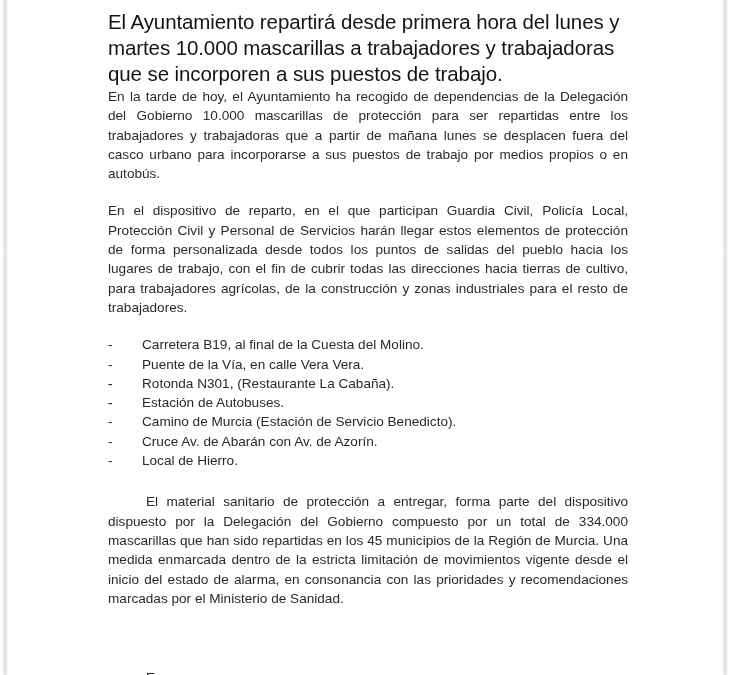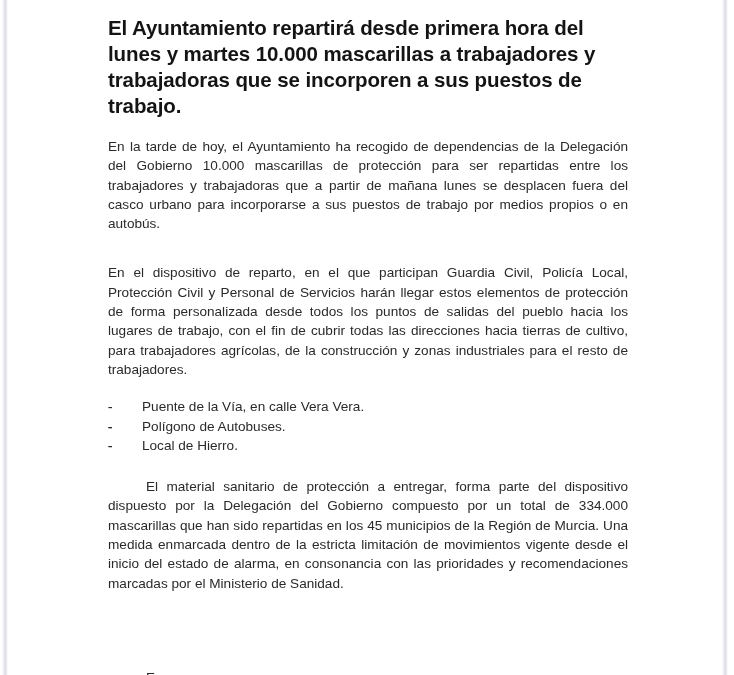--- a/index.html
+++ b/index.html
@@ -30,39 +30,39 @@
   .doc {
     position: absolute;
     left: 108px;
     top: 0;
     width: 520px;   
     color: #1c1c1c;
   }
 
   .doc-title {
     font-size: 20.5px;
-    font-weight: bold;
+    font-weight: normal;
     line-height: 26px;
     letter-spacing: -0.1px;
     margin: 0;
-    padding-top: 15px;
+    padding-top: 9px;
     text-align: left;
     color: #141414;
   }
 
   .para {
     font-size: 13.6px;
     line-height: 19.3px;
     text-align: justify;
     margin: 0;
     color: #2a2a2a;
   }
 
-  .para.first-body { margin-top: 18px; }
-  .para.spaced     { margin-top: 30px; }
+  .para.first-body { }
+  .para.spaced     { margin-top: 18px; }
   .para.indented   { margin-top: 22px; text-indent: 38px; }
 
   .points-list {
     margin: 18px 0 0 0;
     padding: 0;
     list-style: none;
   }
   .points-list li {
     font-size: 13.6px;
     line-height: 19.3px;
@@ -101,43 +101,47 @@
   <h1 class="doc-title">El Ayuntamiento repartirá desde primera hora del lunes y martes 10.000 mascarillas a trabajadores y trabajadoras que se incorporen a sus puestos de trabajo.</h1>
 
   <p class="para first-body">En la tarde de hoy, el Ayuntamiento ha recogido de dependencias de la Delegación del Gobierno 10.000 mascarillas de protección para ser repartidas entre los trabajadores y trabajadoras que a partir de mañana lunes se desplacen fuera del casco urbano para incorporarse a sus puestos de trabajo por medios propios o en autobús.</p>
 
   <p class="para spaced">En el dispositivo de reparto, en el que participan Guardia Civil, Policía Local, Protección Civil y Personal de Servicios harán llegar estos elementos de protección de forma personalizada desde todos los puntos de salidas del pueblo hacia los lugares de trabajo, con el fin de cubrir todas las direcciones hacia tierras de cultivo, para trabajadores agrícolas, de la construcción y zonas industriales para el resto de trabajadores.</p>
 
 
   <ul class="points-list">
     <li>
       <span class="dash">-</span>
+      <span>Carretera B19, al final de la Cuesta del Molino.</span>
     </li>
     <li>
       <span class="dash">-</span>
       <span>Puente de la Vía, en calle Vera Vera.</span>
     </li>
     <li>
       <span class="dash">-</span>
     </li>
     <li>
       <span class="dash">-</span>
+      <span>Rotonda N301, (Restaurante La Cabaña).</span>
     </li>
     <li>
       <span class="dash">-</span>
     </li>
     <li>
       <span class="dash">-</span>
-      <span>Polígono de Autobuses.</span>
+      <span>Estación de Autobuses.</span>
     </li>
     <li>
       <span class="dash">-</span>
+      <span>Camino de Murcia (Estación de Servicio Benedicto).</span>
     </li>
     <li>
       <span class="dash">-</span>
+      <span>Cruce Av. de Abarán con Av. de Azorín.</span>
     </li>
     <li>
       <span class="dash">-</span>
       <span>Local de Hierro.</span>
     </li>
   </ul>
 
   <p class="para indented">El material sanitario de protección a entregar, forma parte del dispositivo dispuesto por la Delegación del Gobierno compuesto por un total de  334.000 mascarillas que han sido repartidas en los 45 municipios de la Región de Murcia. Una medida enmarcada dentro de la estricta limitación de movimientos vigente desde el inicio del estado de alarma, en consonancia con las prioridades y recomendaciones marcadas por el Ministerio de Sanidad.</p>
 
 </div>

